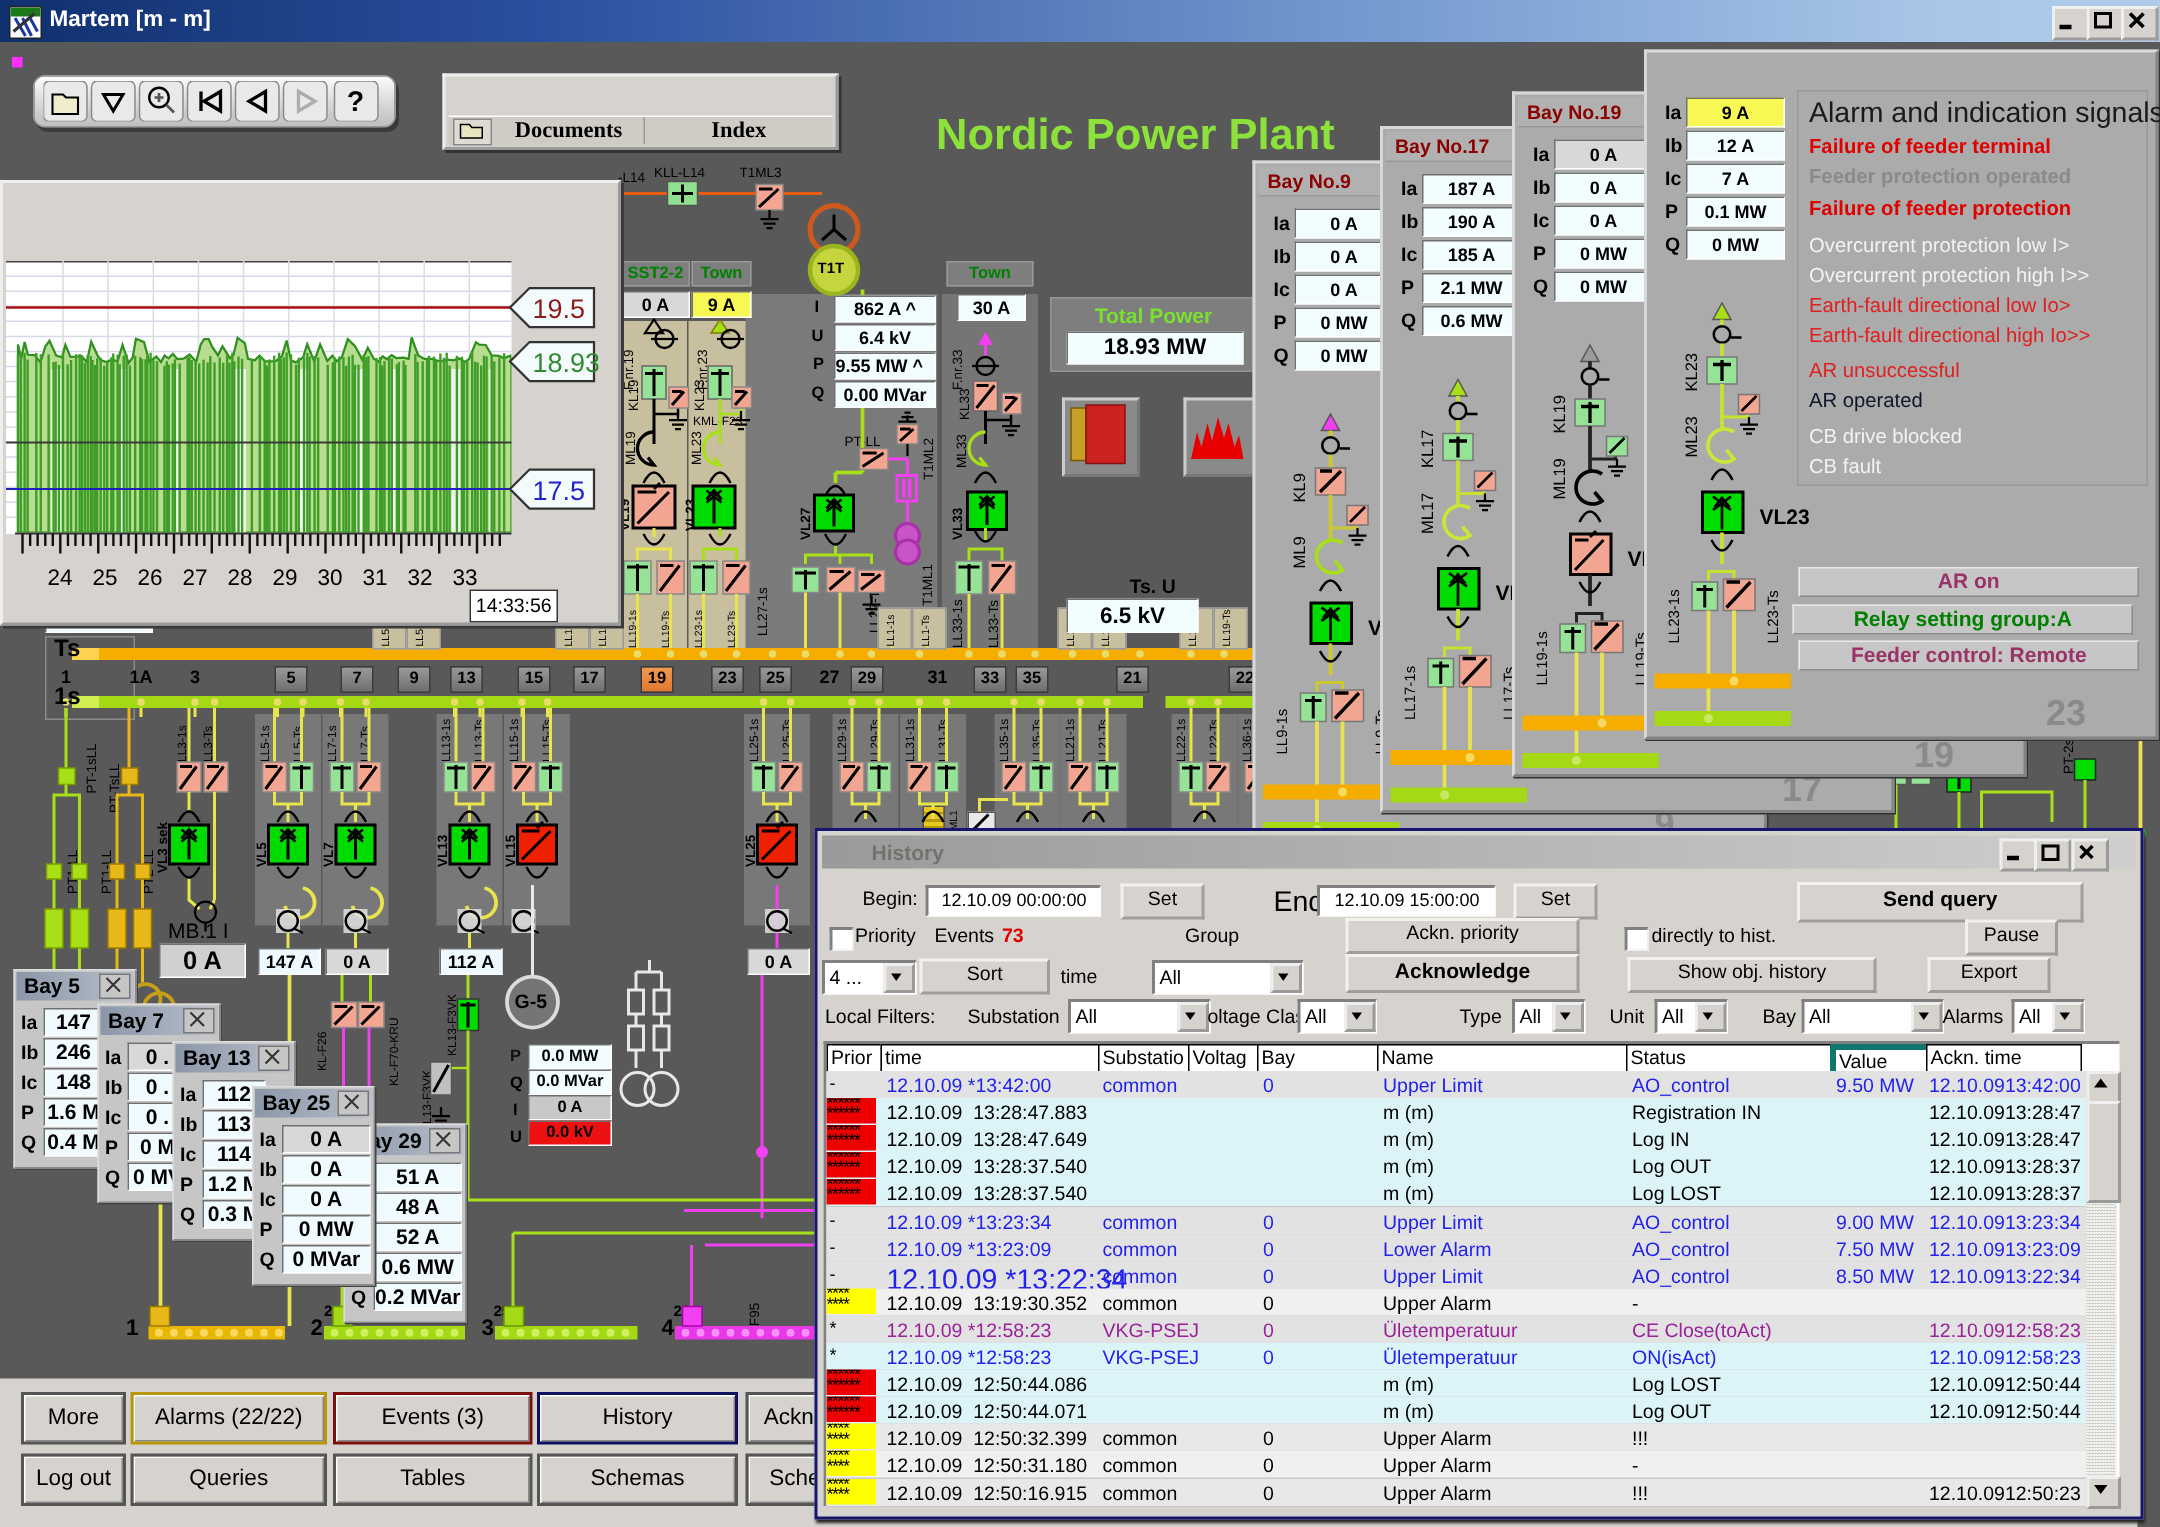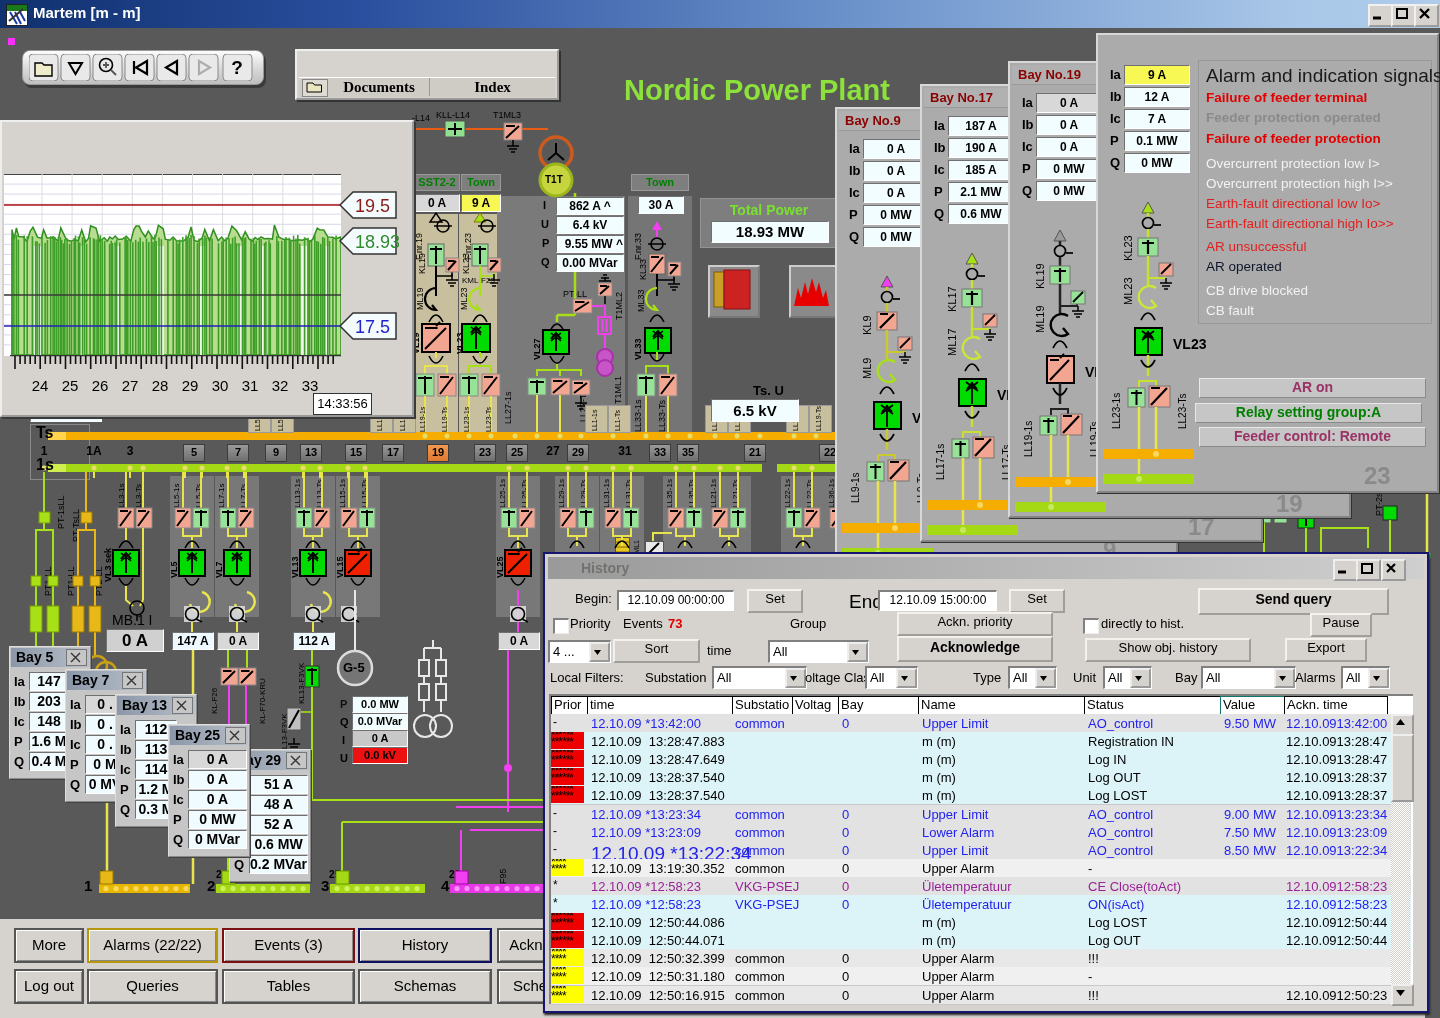--- a/index.html
+++ b/index.html
@@ -677,21 +677,21 @@
 <path d="M1125 548 L1125 556" stroke="#96e296" stroke-width="3" fill="none"></path>
 <path d="M1138 552 q7 -14 14 0" stroke="#000" stroke-width="1.6" fill="none"></path>
 <path d="M1145 548 L1145 556" stroke="#96e296" stroke-width="3" fill="none"></path>
 </svg>
 <div class="ab" style="left:0;top:0;width:1440px;height:1018px;z-index:3">
 <div class="ab" style="left:414px;top:194px;width:44px;height:16px;background:#d8d8d8;border-top:1px solid #707070;border-left:1px solid #707070;border-bottom:1px solid #fdfdfd;border-right:1px solid #fdfdfd;text-align:center;font-weight:bold;font-size:12px;line-height:16px;color:#000">0 A</div>
 <div class="ab" style="left:461px;top:194px;width:38px;height:16px;background:#f8f855;border-top:1px solid #707070;border-left:1px solid #707070;border-bottom:1px solid #fdfdfd;border-right:1px solid #fdfdfd;text-align:center;font-weight:bold;font-size:12px;line-height:16px;color:#000">9 A</div>
 <div class="lbl" style="left:545px;top:174px;font-size:10px;font-weight:bold;color:#000;">T1T</div>
 <div class="ab" style="left:556px;top:197px;width:66px;height:16px;background:#f2fdff;border-top:1px solid #707070;border-left:1px solid #707070;border-bottom:1px solid #fdfdfd;border-right:1px solid #fdfdfd;text-align:center;font-weight:bold;font-size:12px;line-height:16px;color:#000">862 A ^</div>
 <div class="ab" style="left:556px;top:216px;width:66px;height:16px;background:#f2fdff;border-top:1px solid #707070;border-left:1px solid #707070;border-bottom:1px solid #fdfdfd;border-right:1px solid #fdfdfd;text-align:center;font-weight:bold;font-size:12px;line-height:16px;color:#000">6.4 kV</div>
-<div class="ab" style="left:556px;top:235px;width:66px;height:16px;background:#f2fdff;border-top:1px solid #707070;border-left:1px solid #707070;border-bottom:1px solid #fdfdfd;border-right:1px solid #fdfdfd;text-align:right;font-weight:bold;font-size:12px;line-height:16px;color:#000">9.55 MW ^</div>
+<div class="ab" style="left:556px;top:235px;width:66px;height:16px;background:#f2fdff;border-top:1px solid #707070;border-left:1px solid #707070;border-bottom:1px solid #fdfdfd;border-right:1px solid #fdfdfd;text-align:left;font-weight:bold;font-size:12px;line-height:16px;color:#000">9.55 MW ^</div>
 <div class="ab" style="left:556px;top:254px;width:66px;height:16px;background:#f2fdff;border-top:1px solid #707070;border-left:1px solid #707070;border-bottom:1px solid #fdfdfd;border-right:1px solid #fdfdfd;text-align:center;font-weight:bold;font-size:12px;line-height:16px;color:#000">0.00 MVar</div>
 <div class="ab vt" style="left:419px;top:407px;height:25px;font-size:7px;font-weight:normal;color:#000">LL19-1s</div>
 <div class="ab vt" style="left:441px;top:407px;height:25px;font-size:7px;font-weight:normal;color:#000">LL19-Ts</div>
 <div class="ab vt" style="left:463px;top:407px;height:25px;font-size:7px;font-weight:normal;color:#000">LL23-1s</div>
 <div class="ab vt" style="left:485px;top:407px;height:25px;font-size:7px;font-weight:normal;color:#000">LL23-Ts</div>
 <div class="ab" style="left:638px;top:196px;width:44px;height:16px;background:#f2fdff;border-top:1px solid #707070;border-left:1px solid #707070;border-bottom:1px solid #fdfdfd;border-right:1px solid #fdfdfd;text-align:center;font-weight:bold;font-size:12px;line-height:16px;color:#000">30 A</div>
 <div class="ab" style="left:711px;top:221px;width:116px;height:20px;background:#f2fdff;border-top:1px solid #707070;border-left:1px solid #707070;border-bottom:1px solid #fdfdfd;border-right:1px solid #fdfdfd;text-align:center;font-weight:bold;font-size:15px;line-height:20px;color:#000">18.93 MW</div>
 <div class="ab" style="left:711px;top:399px;width:86px;height:21px;background:#f2fdff;border-top:1px solid #707070;border-left:1px solid #707070;border-bottom:1px solid #fdfdfd;border-right:1px solid #fdfdfd;text-align:center;font-weight:bold;font-size:15px;line-height:21px;color:#000">6.5 kV</div>
 <div class="ab" style="left:30px;top:396px;width:70px;height:24px;background:#eefaff;border-top:1px solid #707070;border-left:1px solid #707070;border-bottom:1px solid #fdfdfd;border-right:1px solid #fdfdfd;text-align:center;font-weight:bold;font-size:15px;line-height:24px;color:#000">6.4 kV</div>
 <div class="lbl" style="left:36px;top:424px;font-size:16px;font-weight:bold;color:#000;color:#000">Ts</div>
@@ -1235,21 +1235,21 @@
 <div class="ab" style="left:9px;top:646px;width:80px;height:131px;background:#c6c6c6;border:1px outset #ddd;z-index:10;box-shadow:1px 1px 0 #444">
 <div class="ab" style="left:1px;top:1px;right:1px;height:19px;background:linear-gradient(90deg,#8b97a9,#b8bfc9)">
       <span style="position:absolute;left:5px;top:1px;font-size:14px;font-weight:bold;color:#000">Bay 5</span>
       <div class="ab" style="right:2px;top:1px;width:19px;height:15px;background:#c6c6c6;border:1px solid #777"><svg width="17" height="13">
           <path d="M4 2 l9 9 M13 2 l-9 9" stroke="#333" stroke-width="1.4"></path>
         </svg></div>
     </div>
 <div class="lbl" style="left:4px;top:27px;font-size:13px;font-weight:bold">Ia</div>
 <div class="ab" style="left:19px;top:25px;width:38px;height:17px;background:#f0fbff;border-top:1px solid #707070;border-left:1px solid #707070;border-bottom:1px solid #fff;border-right:1px solid #fff;text-align:center;font-weight:bold;font-size:14px;line-height:17px">147</div>
 <div class="lbl" style="left:4px;top:47px;font-size:13px;font-weight:bold">Ib</div>
-<div class="ab" style="left:19px;top:45px;width:38px;height:17px;background:#f0fbff;border-top:1px solid #707070;border-left:1px solid #707070;border-bottom:1px solid #fff;border-right:1px solid #fff;text-align:center;font-weight:bold;font-size:14px;line-height:17px">203</div>
+<div class="ab" style="left:19px;top:45px;width:38px;height:17px;background:#f0fbff;border-top:1px solid #707070;border-left:1px solid #707070;border-bottom:1px solid #fff;border-right:1px solid #fff;text-align:center;font-weight:bold;font-size:14px;line-height:17px">246</div>
 <div class="lbl" style="left:4px;top:67px;font-size:13px;font-weight:bold">Ic</div>
 <div class="ab" style="left:19px;top:65px;width:38px;height:17px;background:#f0fbff;border-top:1px solid #707070;border-left:1px solid #707070;border-bottom:1px solid #fff;border-right:1px solid #fff;text-align:center;font-weight:bold;font-size:14px;line-height:17px">148</div>
 <div class="lbl" style="left:4px;top:87px;font-size:13px;font-weight:bold">P</div>
 <div class="ab" style="left:19px;top:85px;width:38px;height:17px;background:#f0fbff;border-top:1px solid #707070;border-left:1px solid #707070;border-bottom:1px solid #fff;border-right:1px solid #fff;text-align:center;font-weight:bold;font-size:14px;line-height:17px">1.6 M</div>
 <div class="lbl" style="left:4px;top:107px;font-size:13px;font-weight:bold">Q</div>
 <div class="ab" style="left:19px;top:105px;width:38px;height:17px;background:#f0fbff;border-top:1px solid #707070;border-left:1px solid #707070;border-bottom:1px solid #fff;border-right:1px solid #fff;text-align:center;font-weight:bold;font-size:14px;line-height:17px">0.4 M</div>
 </div>
 <div class="ab" style="left:65px;top:669px;width:80px;height:131px;background:#c6c6c6;border:1px outset #ddd;z-index:11;box-shadow:1px 1px 0 #444">
 <div class="ab" style="left:1px;top:1px;right:1px;height:19px;background:linear-gradient(90deg,#8b97a9,#b8bfc9)">
       <span style="position:absolute;left:5px;top:1px;font-size:14px;font-weight:bold;color:#000">Bay 7</span>
@@ -1423,21 +1423,21 @@
         </svg></div>
     </div>
 <div class="ab" style="left:4px;top:140px;width:862px;height:308px;background:#fff;border-top:2px solid #808080;border-left:2px solid #808080"></div>
 <div class="ab" style="left:6px;top:142px;width:33px;height:17px;background:#fff;border:1px solid #000;font-size:13px;padding-left:2px;color:#000;overflow:hidden">Prior</div>
 <div class="ab" style="left:42px;top:142px;width:142px;height:17px;background:#fff;border:1px solid #000;font-size:13px;padding-left:2px;color:#000;overflow:hidden">time</div>
 <div class="ab" style="left:187px;top:142px;width:57px;height:17px;background:#fff;border:1px solid #000;font-size:13px;padding-left:2px;color:#000;overflow:hidden">Substatio</div>
 <div class="ab" style="left:247px;top:142px;width:43px;height:17px;background:#fff;border:1px solid #000;font-size:13px;padding-left:2px;color:#000;overflow:hidden">Voltag</div>
 <div class="ab" style="left:293px;top:142px;width:77px;height:17px;background:#fff;border:1px solid #000;font-size:13px;padding-left:2px;color:#000;overflow:hidden">Bay</div>
 <div class="ab" style="left:373px;top:142px;width:163px;height:17px;background:#fff;border:1px solid #000;font-size:13px;padding-left:2px;color:#000;overflow:hidden">Name</div>
 <div class="ab" style="left:539px;top:142px;width:133px;height:17px;background:#fff;border:1px solid #000;font-size:13px;padding-left:2px;color:#000;overflow:hidden">Status</div>
-<div class="ab" style="left:675px;top:142px;width:61px;height:17px;background:#fff;border:1px solid #0f766e;font-size:13px;padding-left:2px;color:#000;overflow:hidden">Value</div>
+<div class="ab" style="left:675px;top:142px;width:61px;height:17px;background:#fff;border:4px solid #0f766e;font-size:13px;padding-left:2px;color:#000;overflow:hidden">Value</div>
 <div class="ab" style="left:739px;top:142px;width:100px;height:17px;background:#fff;border:1px solid #000;font-size:13px;padding-left:2px;color:#000;overflow:hidden">Ackn. time</div>
 <div class="ab" style="left:6px;top:160.0px;width:860px;height:18.1px;background:#e2e2e2;border-bottom:1px solid #c8c8c8"></div>
 <div class="lbl" style="left:8px;top:161.0px;font-size:12px;color:#000">-</div>
 <div class="lbl" style="left:46px;top:162.0px;font-size:13px;color:#2222ee">12.10.09 *13:42:00</div>
 <div class="lbl" style="left:190px;top:162.0px;font-size:13px;color:#2222ee">common</div>
 <div class="lbl" style="left:297px;top:162.0px;font-size:13px;color:#2222ee">0</div>
 <div class="lbl" style="left:377px;top:162.0px;font-size:13px;color:#2222ee">Upper Limit</div>
 <div class="lbl" style="left:543px;top:162.0px;font-size:13px;color:#2222ee">AO_control</div>
 <div class="lbl" style="left:679px;top:162.0px;font-size:13px;color:#2222ee">9.50 MW</div>
 <div class="lbl" style="left:741px;top:162.0px;font-size:13px;color:#2222ee;overflow:hidden;max-width:102px">12.10.0913:42:00</div>

